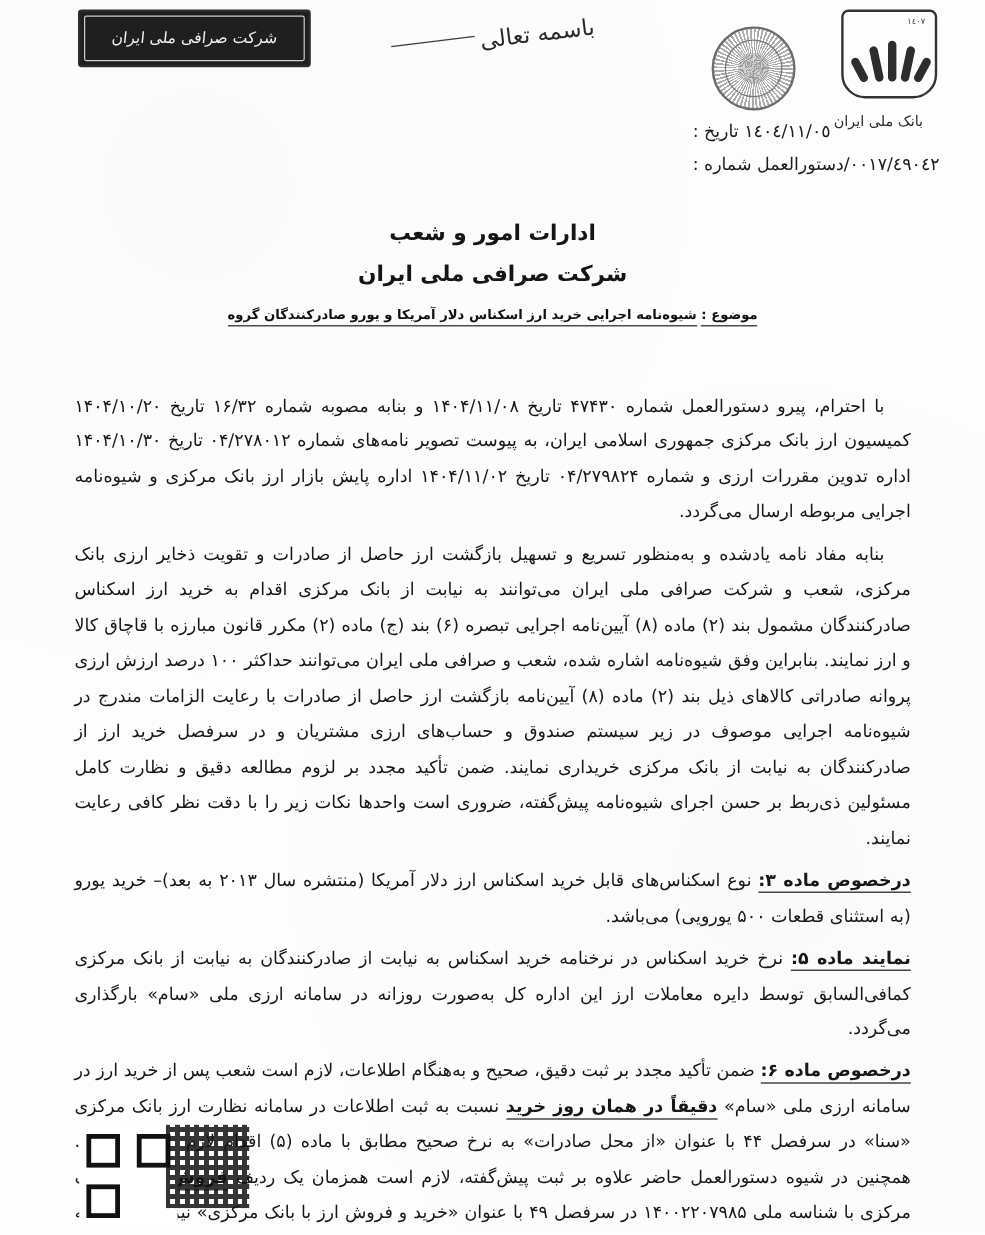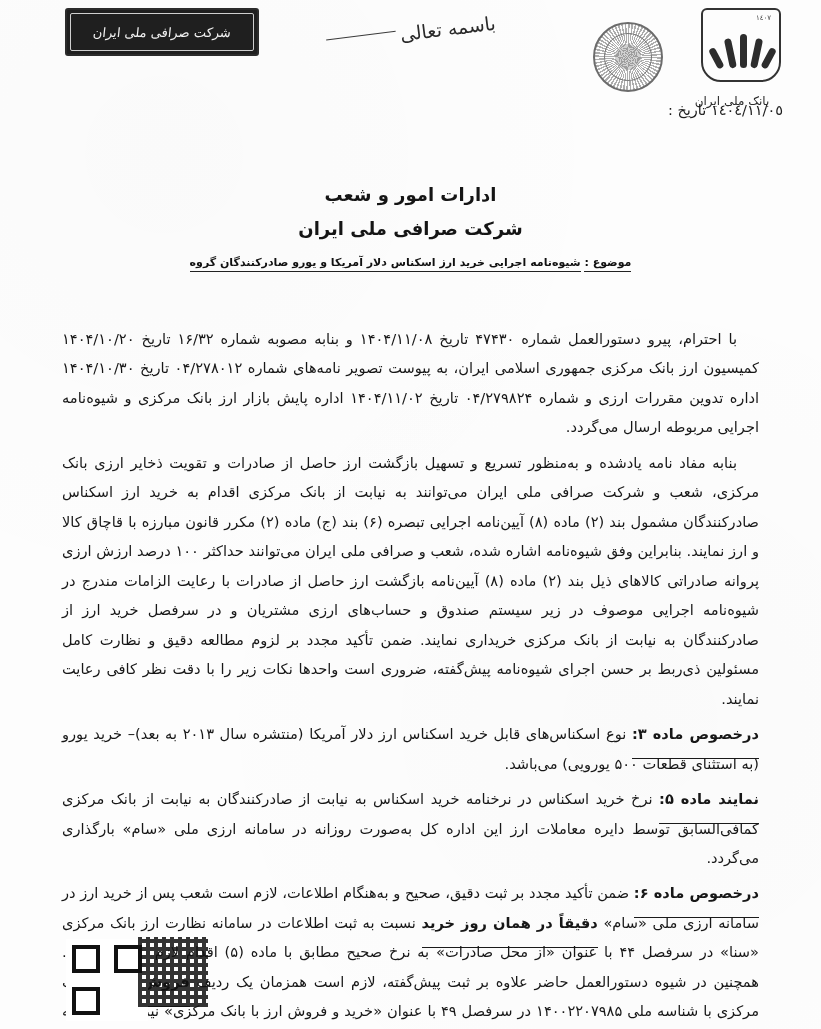--- a/index.html
+++ b/index.html
@@ -199,21 +199,21 @@
     left: 62px;
     right: 62px;
     font-size: 14.6px;
     line-height: 2.02;
     text-align: justify;
     color: #171717;
   }
   .body-text p { margin: 0 0 6px 0; }
   .body-text p.indent { text-indent: 22px; }
   .body-text b { font-weight: bold; }
-  .u { border-bottom: 1.4px solid #1a1a1a; padding-bottom: 16px; }
+  .u { border-bottom: 1.4px solid #1a1a1a; padding-bottom: 1px; }
   .hl { font-weight: bold; }
 
   
   .qr {
     position: absolute;
     bottom: 14px;
     left: 72px;
     width: 70px;
     height: 70px;
     background:
@@ -281,20 +281,24 @@
       </div>
       <div class="caption">بانک ملی ایران</div>
     </div>
   </div>
 
   <div class="meta">
     <div class="row">
       <span>١٤٠٤/١١/٠٥</span>
       <span>تاریخ :</span>
     </div>
+    <div class="row">
+      <span>٠٠١٧/٤٩٠٤٢/دستورالعمل</span>
+      <span>شماره :</span>
+    </div>
   </div>
 
   <div class="addressee">
     <div>ادارات امور و شعب</div>
     <div>شرکت صرافی ملی ایران</div>
   </div>
 
   <div class="subject">
     <div>
       <span>موضوع :</span>

